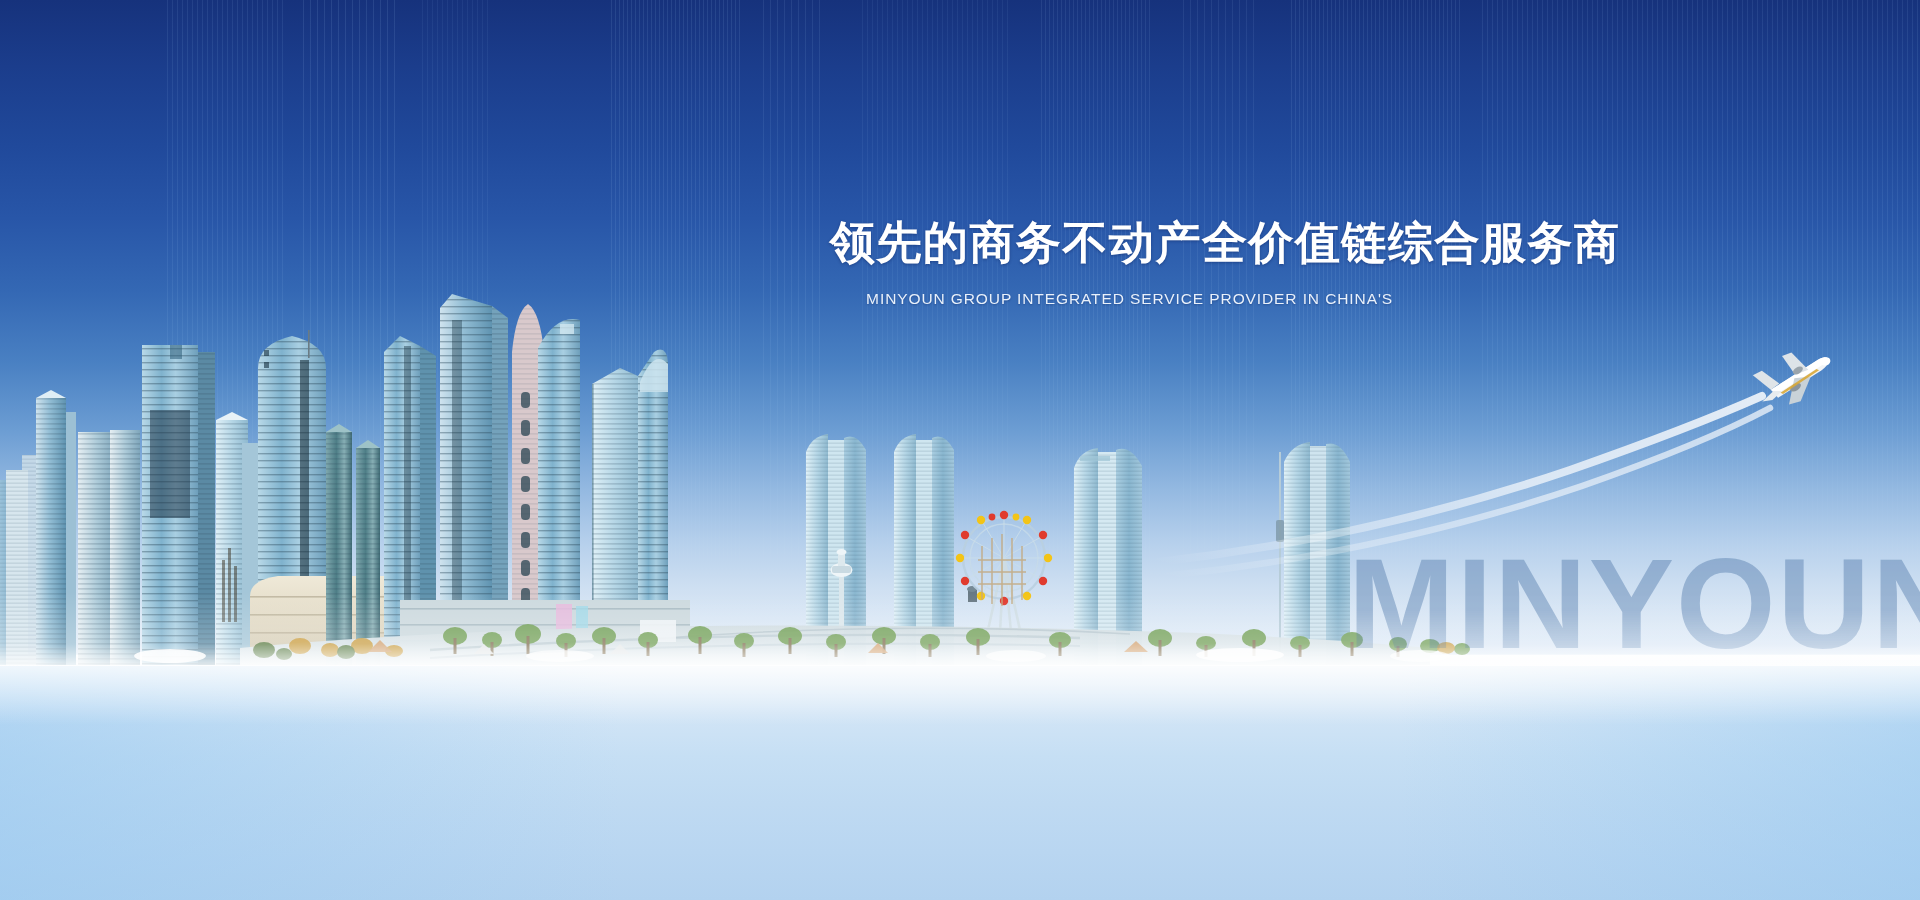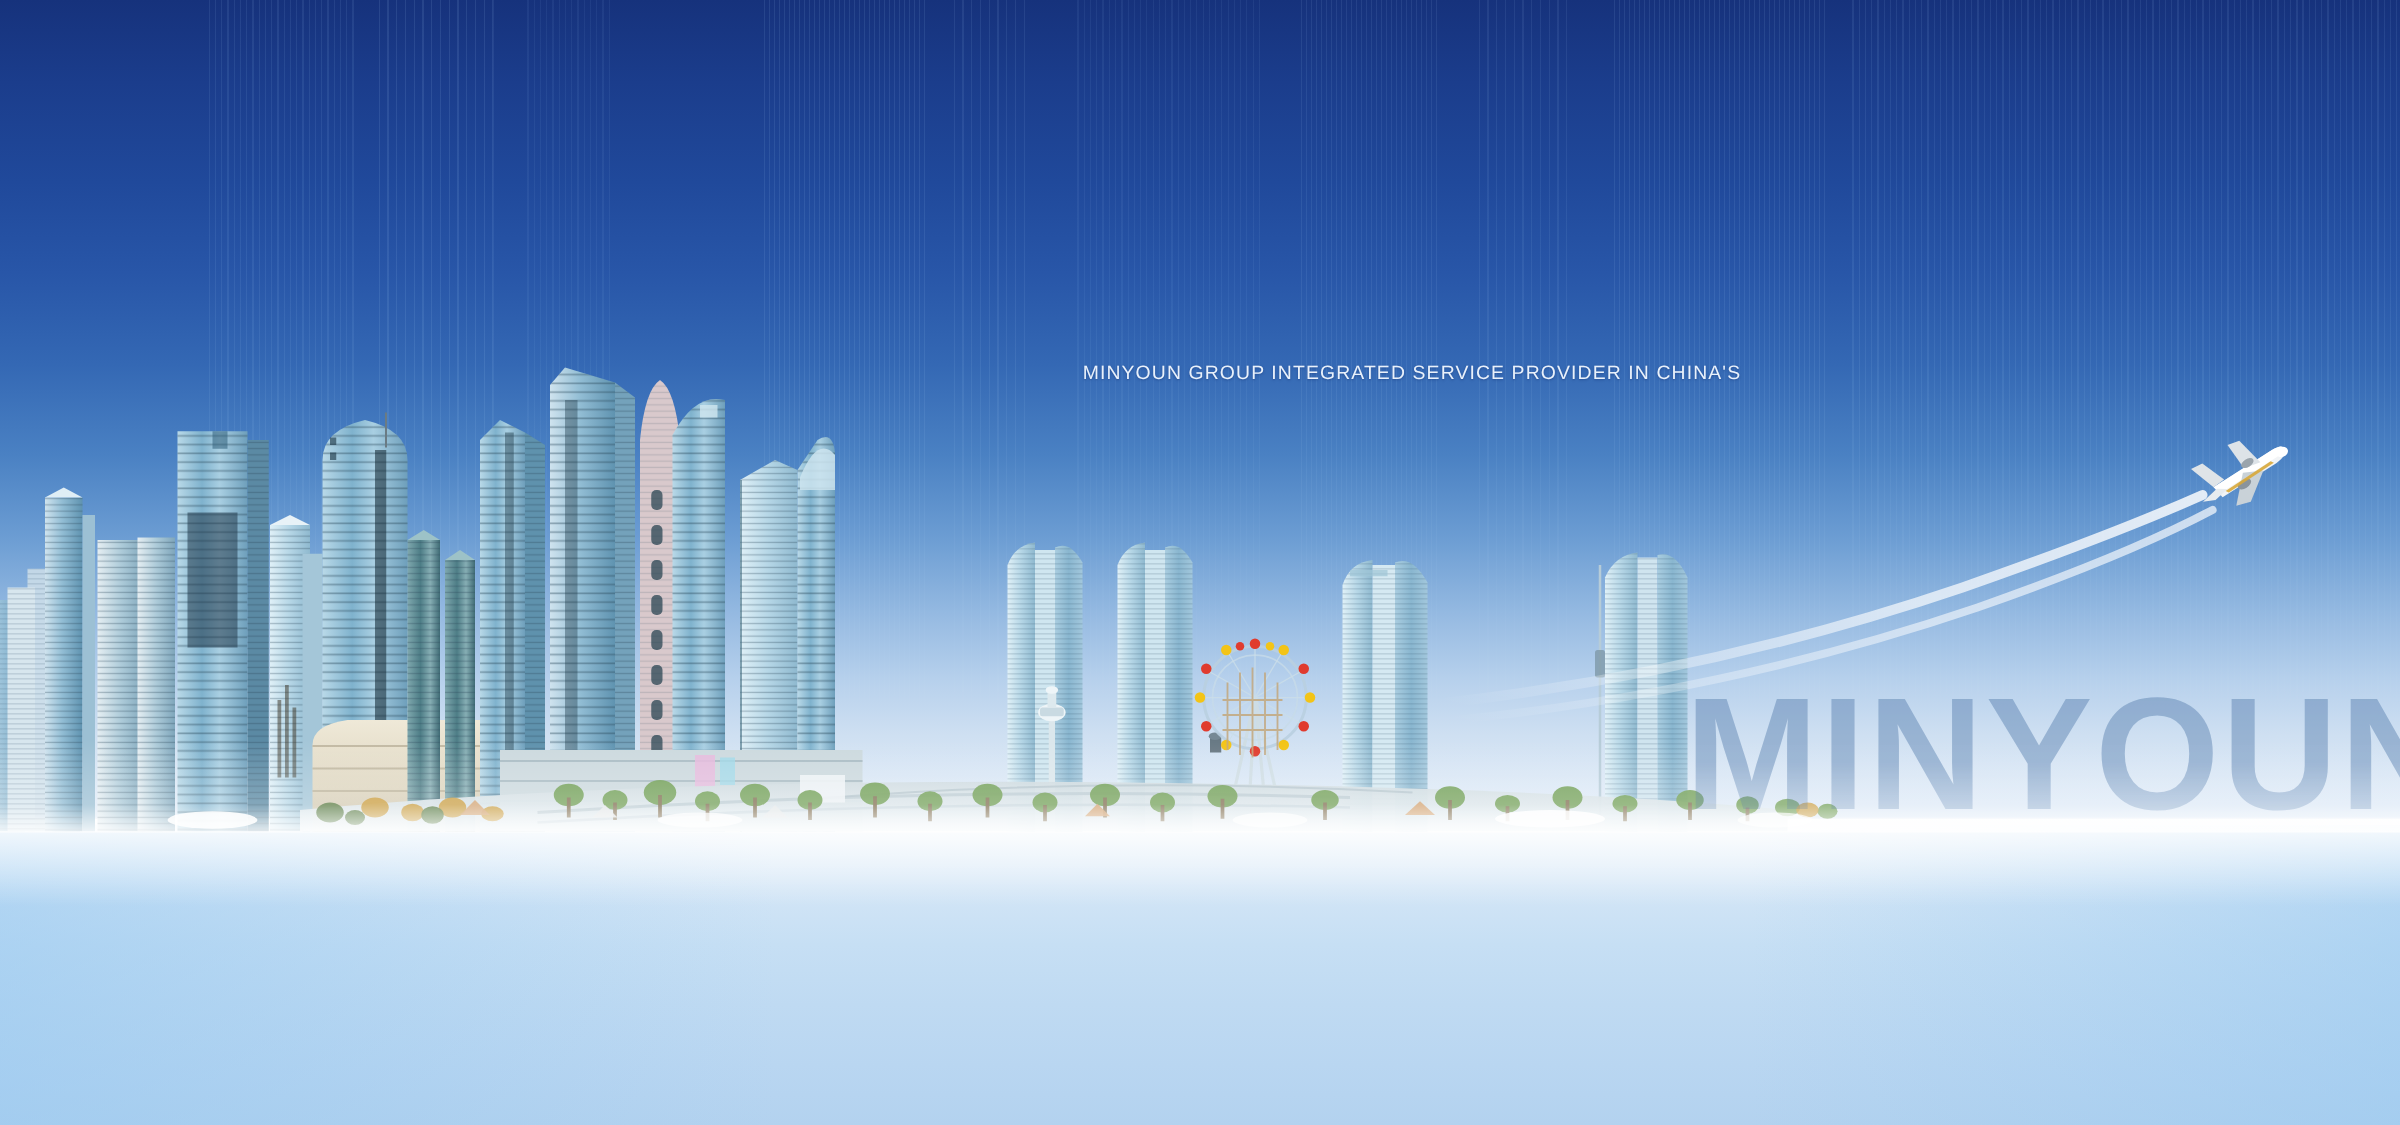--- a/index.html
+++ b/index.html
@@ -617,18 +617,19 @@
         <ellipse cx="22" cy="20" rx="6" ry="3.4" fill="#8a949c" transform="rotate(-12 22 20)"></ellipse>
         <ellipse cx="30" cy="5" rx="5.5" ry="3.2" fill="#9aa4ac" transform="rotate(-12 30 5)"></ellipse>
 
         <path d="M6 20 L48 10 L50 12 L8 22 Z" fill="#d8a93a" opacity=".9"></path>
 
         <ellipse cx="59" cy="6" rx="5" ry="4" fill="#ffffff"></ellipse>
       </g>
     </svg>
   </div>
 
+  <div class="headline">领先的商务不动产全价值链综合服务商</div>
 
   <div class="subtitle">
     <div>MINYOUN GROUP INTEGRATED SERVICE PROVIDER IN CHINA'S</div>
   </div>
 
 </div>
 
 </body></html>

